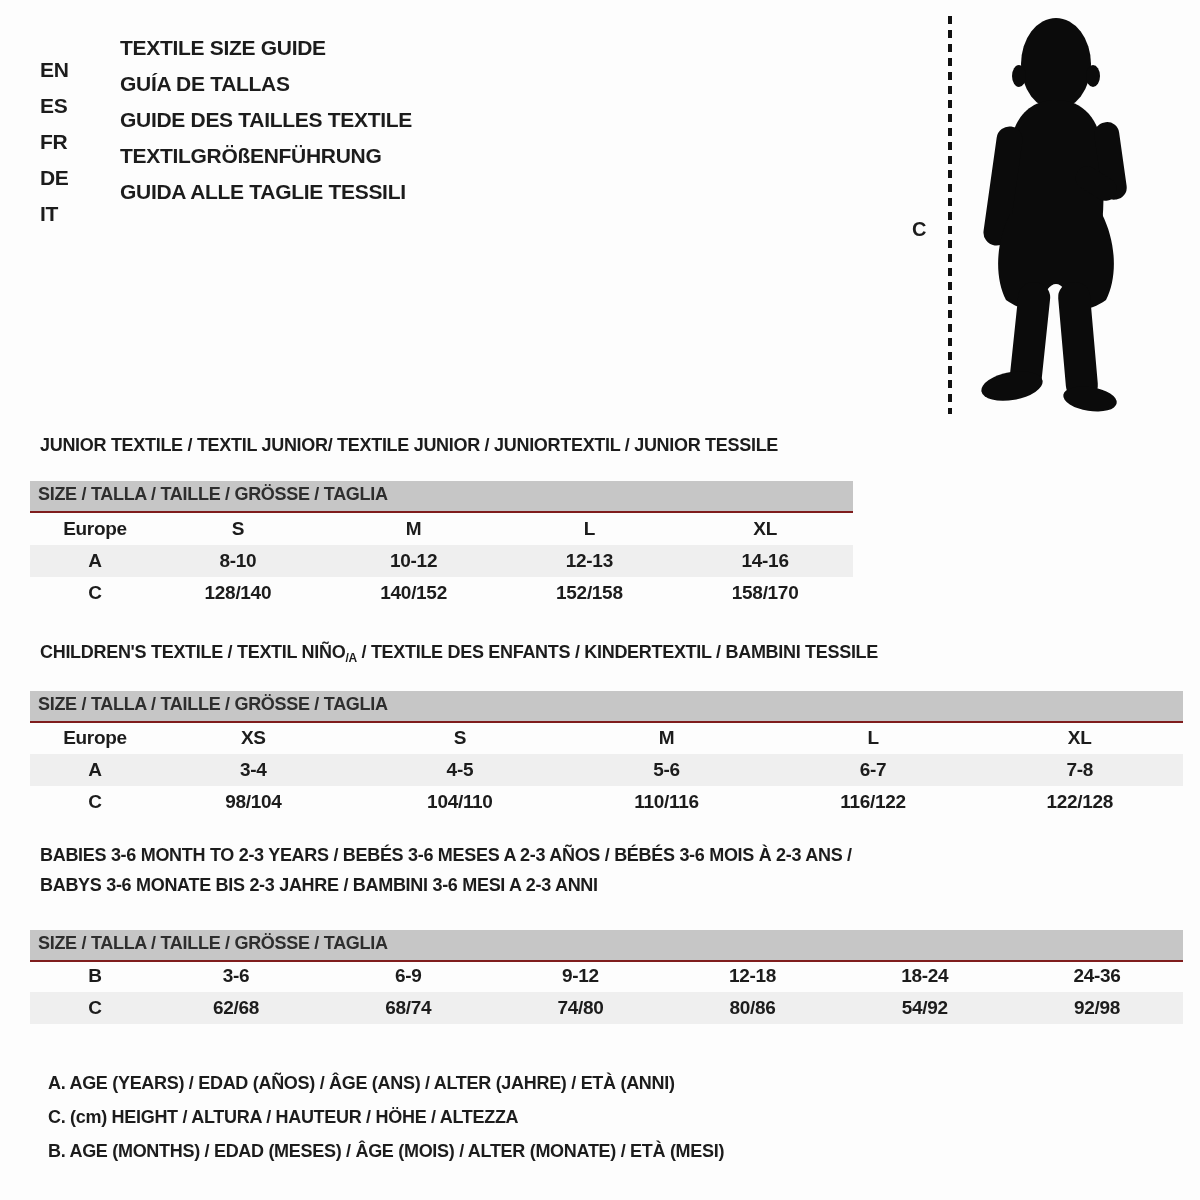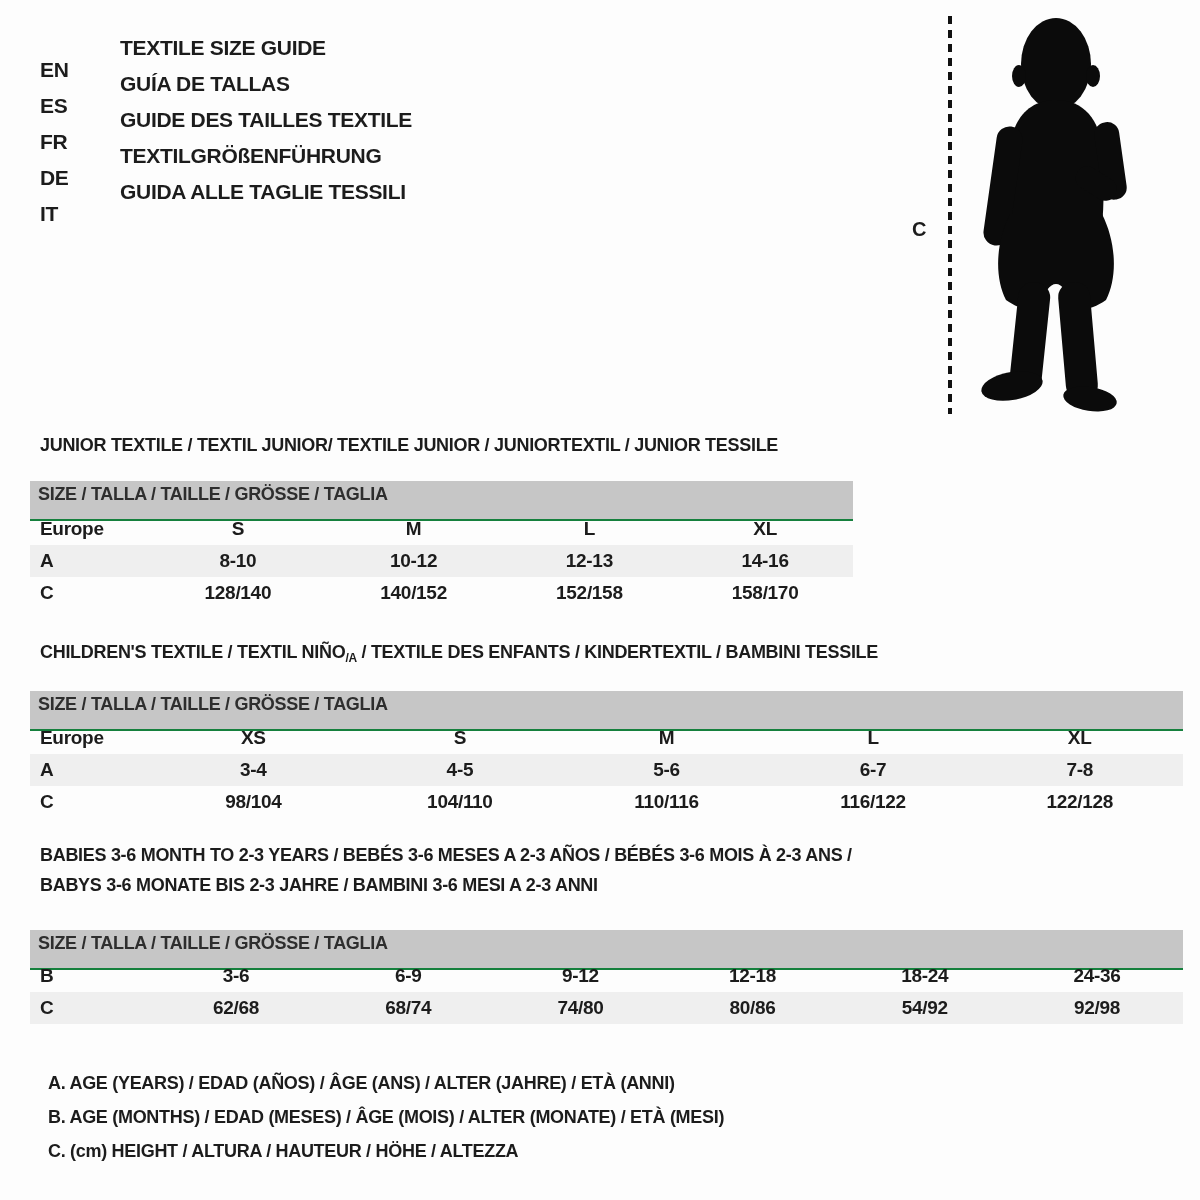--- a/index.html
+++ b/index.html
@@ -41,41 +41,41 @@
     position: absolute; left: 40px;
     font-size: 18px; font-weight: 700; letter-spacing: -0.3px; white-space: nowrap;
   }
   .title-sub { font-size: 12px; vertical-align: -4px; font-weight: 700; }
   .junior-title { top: 435px; }
   .children-title { top: 642px; }
   .babies-title { top: 840px; line-height: 30px; }
 
   
   .size-bar {
-    position: absolute; left: 30px; height: 40px;
-    background: #c6c6c6; border-bottom: 2px solid #15803d;
+    position: absolute; left: 30px; height: 32px;
+    background: #c6c6c6; border-bottom: 2px solid #7f1d1d;
     font-size: 18px; font-weight: 700; letter-spacing: -0.3px;
     color: #2e2e2e; line-height: 27px; padding-left: 8px; white-space: nowrap;
   }
   .junior-bar { top: 481px; width: 823px; }
   .children-bar { top: 691px; width: 1153px; }
   .babies-bar { top: 930px; width: 1153px; }
 
   
   .tbl { position: absolute; left: 30px; }
   .junior-tbl { top: 513px; width: 823px; }
   .children-tbl { top: 722px; width: 1153px; }
   .babies-tbl { top: 960px; width: 1153px; }
   .tr { display: flex; height: 32px; align-items: center; }
   .tr.stripe { background: #efefef; }
   .td {
     flex: 1; text-align: center; font-size: 19px; font-weight: 700;
     letter-spacing: -0.3px; white-space: nowrap;
   }
-  .td.first { flex: 0 0 120px; text-align: left; padding-left: 10px; }
+  .td.first { flex: 0 0 120px; text-align: center; padding-left: 10px; }
 
   
   .legend { position: absolute; left: 48px; top: 1066px; }
   .legend-line {
     font-size: 18px; font-weight: 700; letter-spacing: -0.3px;
     line-height: 34px; white-space: nowrap;
   }
 </style>
 </head>
 <body>
@@ -200,17 +200,17 @@
       <div class="td">68/74</div>
       <div class="td">74/80</div>
       <div class="td">80/86</div>
       <div class="td">54/92</div>
       <div class="td">92/98</div>
     </div>
   </div>
 
   <div class="legend">
     <div class="legend-line">A. AGE (YEARS) / EDAD (AÑOS) / ÂGE (ANS) / ALTER (JAHRE) / ETÀ (ANNI)</div>
+    <div class="legend-line">C. (cm) HEIGHT / ALTURA / HAUTEUR / HÖHE / ALTEZZA</div>
     <div class="legend-line">B. AGE (MONTHS) / EDAD (MESES) / ÂGE (MOIS) / ALTER (MONATE) / ETÀ (MESI)</div>
-    <div class="legend-line">C. (cm) HEIGHT / ALTURA / HAUTEUR / HÖHE / ALTEZZA</div>
   </div>
 
 </div>
 
 </body></html>

